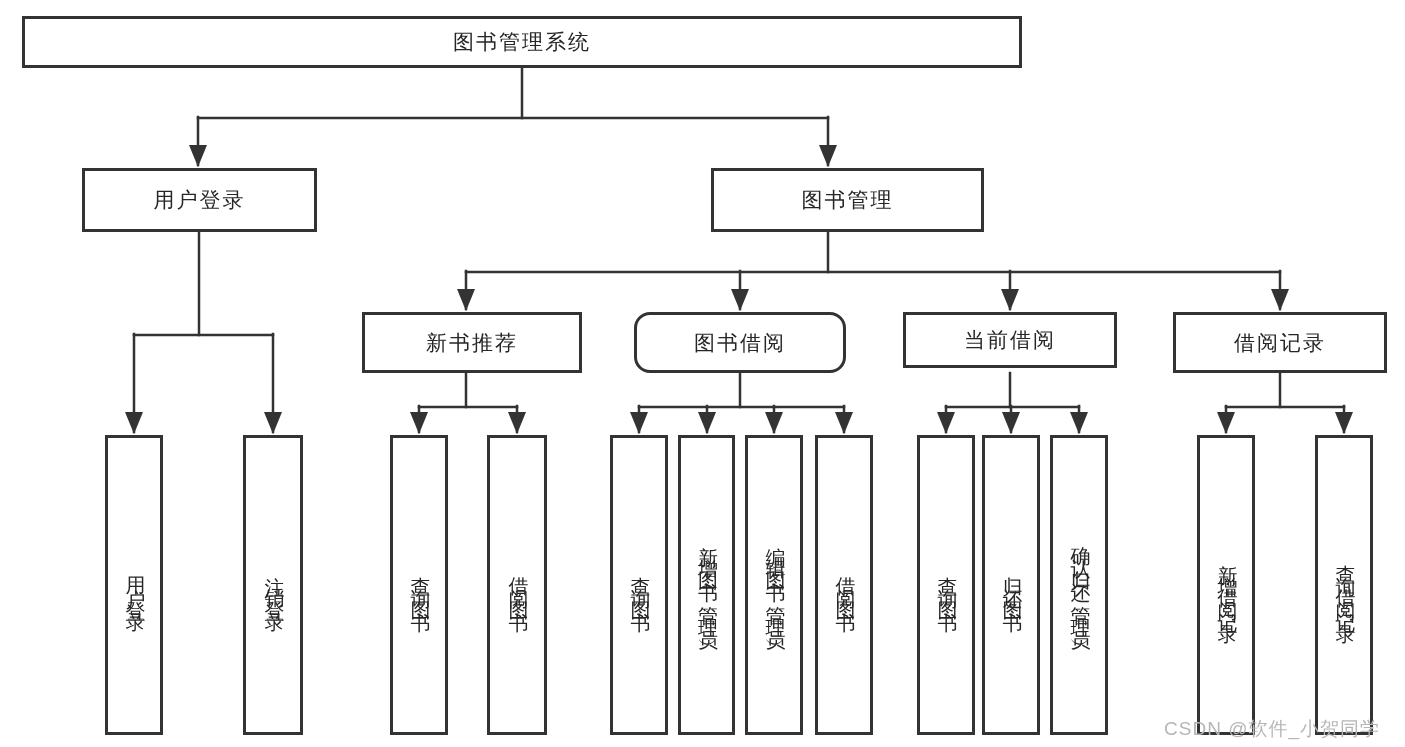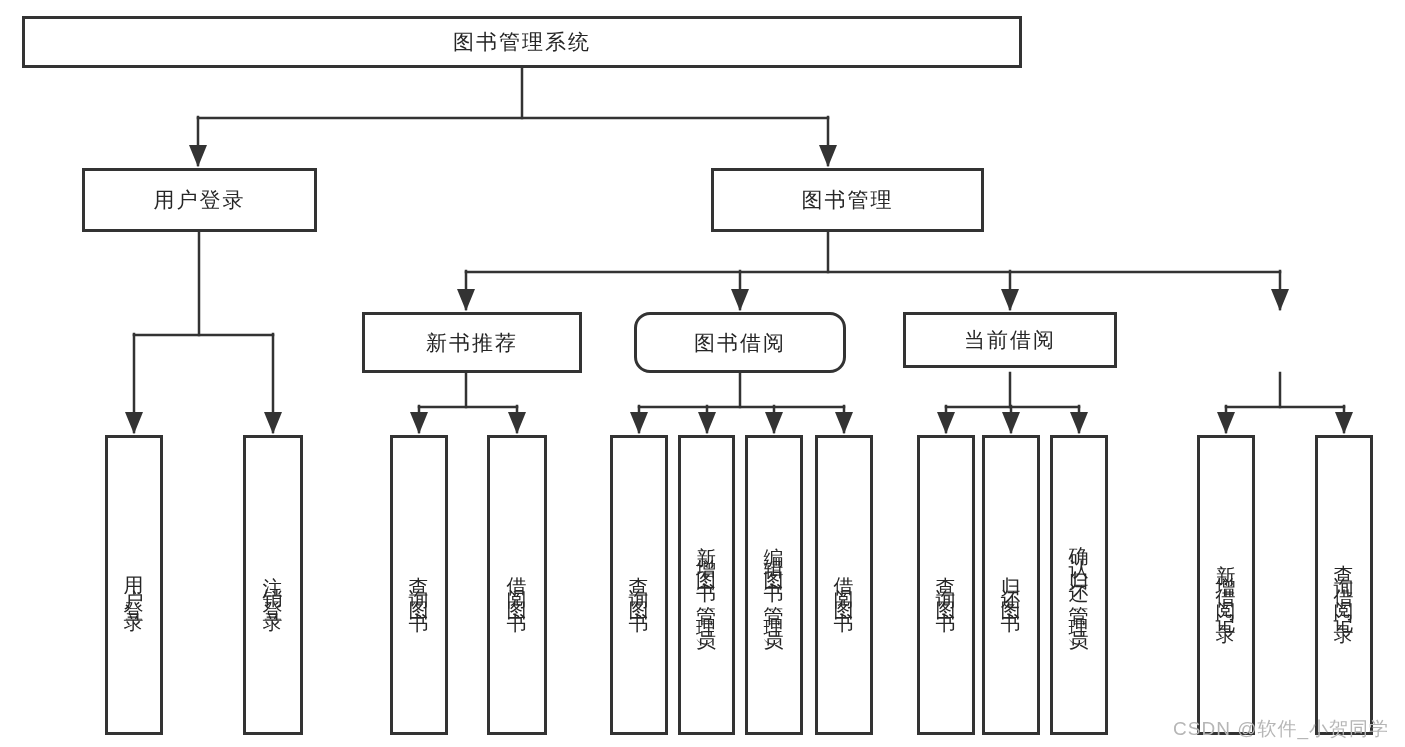--- a/index.html
+++ b/index.html
@@ -3,29 +3,29 @@
 <meta charset="utf-8">
 <style>
   html,body{margin:0;padding:0;background:#ffffff;}
   .canvas{
     position:relative;width:1405px;height:747px;background:#ffffff;
     font-family:"Liberation Sans","DejaVu Sans",sans-serif;color:#262626;overflow:hidden;
   }
   svg.connectors{position:absolute;left:0;top:0;z-index:0;}
   .box{
     position:absolute;background:#ffffff;border:3px solid #333333;box-sizing:border-box;
-    display:flex;align-items:center;justify-content:center;z-index:1;
+    display:flex;align-items:center;justify-content:center;z-index:1;font-family:Liberation Mono, monospace;
   }
   .hlabel{font-size:21px;letter-spacing:2px;color:#262626;white-space:nowrap;}
   .vlabel{
     writing-mode:vertical-rl;text-orientation:mixed;
     font-size:20px;letter-spacing:12px;line-height:1;color:#262626;
   }
   .watermark{
-    position:absolute;right:16px;bottom:5px;z-index:2;
+    position:absolute;right:25px;bottom:5px;z-index:2;
     font-size:19px;letter-spacing:1px;color:#b6b6b6;white-space:nowrap;
   }
   
   .n-root{left:22px;top:16px;width:1000px;height:52px;}
   .n-login{left:82px;top:168px;width:235px;height:64px;}
   .n-mgmt{left:711px;top:168px;width:273px;height:64px;}
   .n-newbook{left:362px;top:312px;width:220px;height:61px;}
   .n-borrow{left:634px;top:312px;width:212px;height:61px;border-radius:16px;}
   .n-current{left:903px;top:312px;width:214px;height:56px;}
   .n-records{left:1173px;top:312px;width:214px;height:61px;}
@@ -111,20 +111,23 @@
 
   <div class="box n-newbook">
     <span class="hlabel">新书推荐</span>
   </div>
   <div class="box n-borrow">
     <span class="hlabel">图书借阅</span>
   </div>
   <div class="box n-current">
     <span class="hlabel">当前借阅</span>
   </div>
+  <div class="box n-records">
+    <span class="hlabel">借阅记录</span>
+  </div>
 
   <div class="box leaf l1">
     <span class="vlabel">用户登录</span>
   </div>
   <div class="box leaf l2">
     <span class="vlabel">注销登录</span>
   </div>
 
   <div class="box leaf l3">
     <span class="vlabel">查询图书</span>

